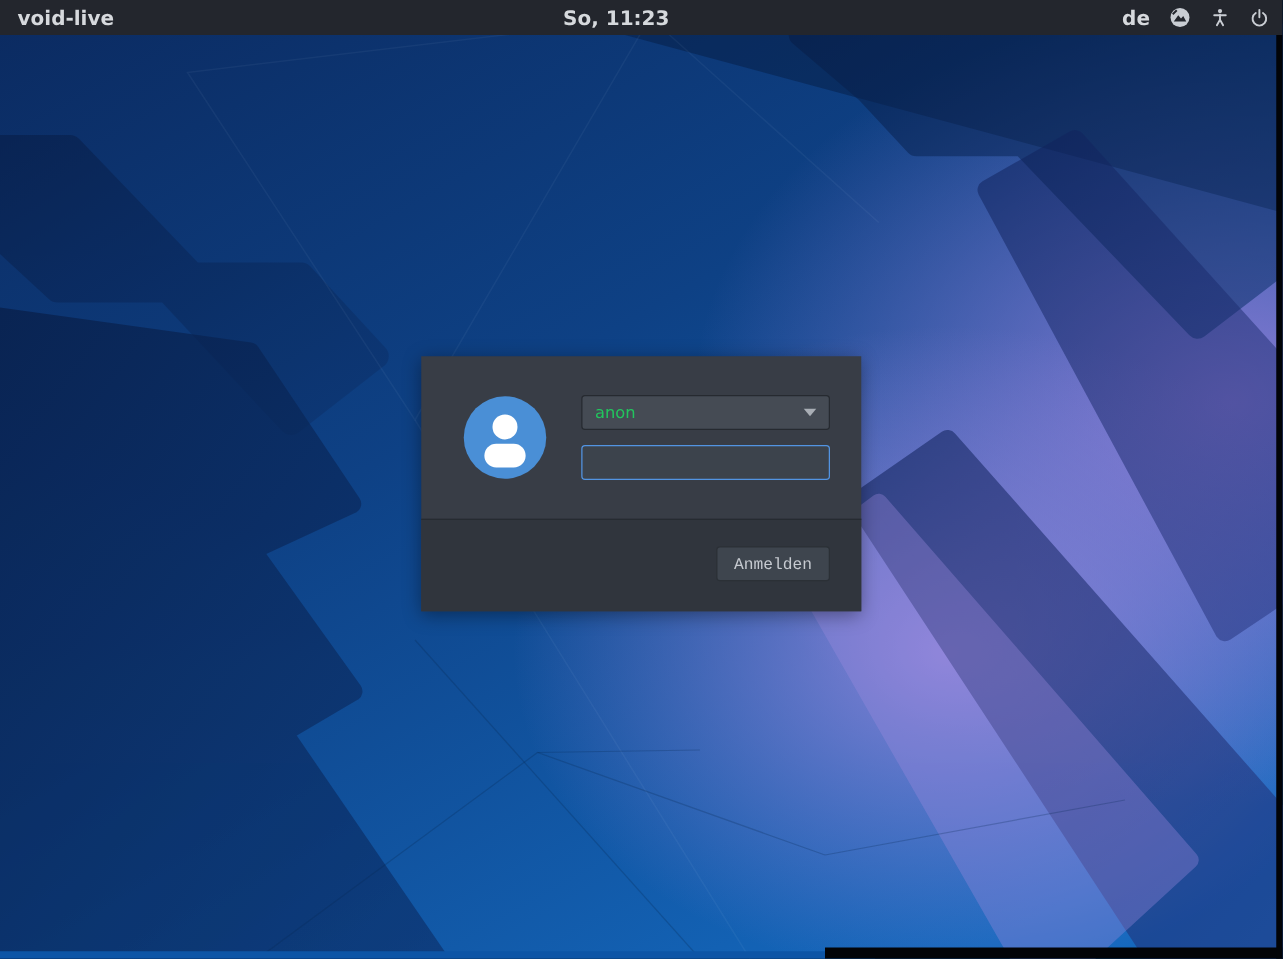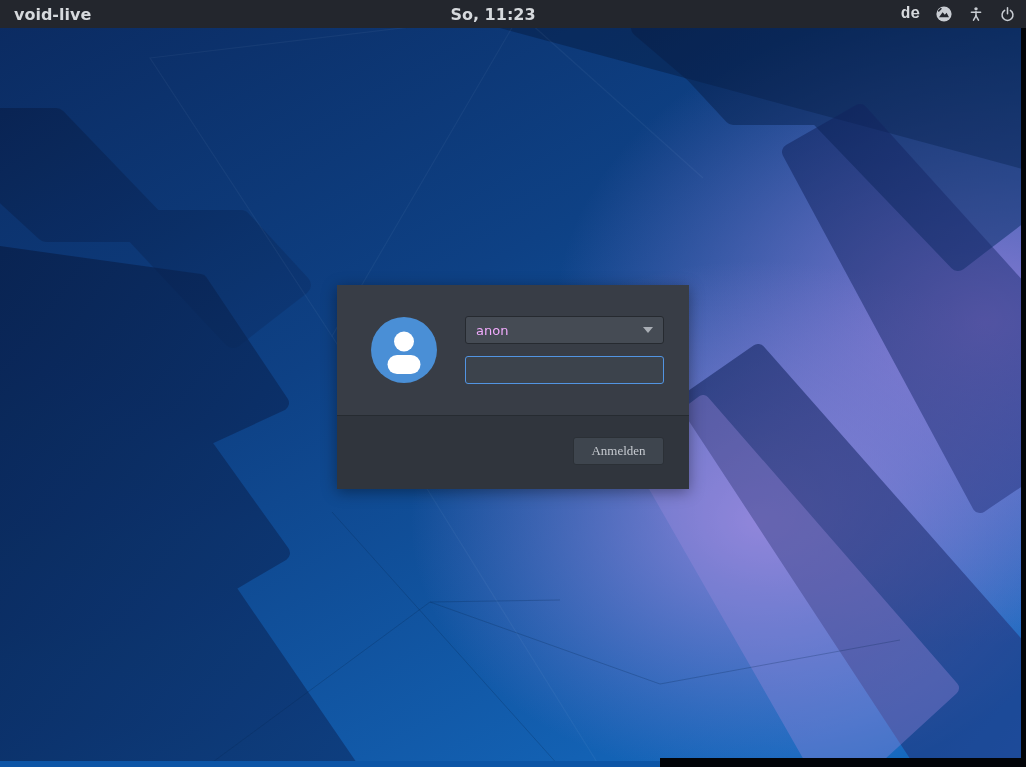--- a/index.html
+++ b/index.html
@@ -16,60 +16,60 @@
     background:#23262d;color:#d6d9dd;
     display:flex;align-items:center;
     padding:0 10px;box-sizing:border-box;
     font-size:16px;font-weight:bold;z-index:6;
   }
   .panel-left{padding-left:4px;}
   .panel-clock{
     position:absolute;left:calc(50% - 20px);transform:translateX(-50%);
     white-space:nowrap;
   }
-  .panel-right{margin-left:auto;display:flex;align-items:center;gap:15px;font-family:Liberation Mono, monospace;}
+  .panel-right{margin-left:auto;display:flex;align-items:center;gap:15px;}
   .panel-right .kbd{cursor:default;}
   .picon{display:flex;align-items:center;justify-content:center;cursor:default;}
 
   
   .login-dialog{
     position:absolute;left:337px;top:285px;width:352px;height:204px;
     background:#383d46;z-index:5;
     box-shadow:0 3px 14px rgba(0,0,0,.38);
   }
   .dialog-body{
     height:130px;display:flex;align-items:center;
     padding-left:33px;box-sizing:border-box;
   }
   .avatar{width:68px;height:68px;flex:0 0 auto;}
   .fields{margin-left:27px;width:199px;}
   .user-combo{
     height:28px;background:#454b54;border:1px solid #262a30;border-radius:3px;
     display:flex;align-items:center;padding:0 10px;box-sizing:border-box;
-    color:#f0abfc;font-size:13px;cursor:default;
+    color:#22c55e;font-size:13px;cursor:default;
   }
   .combo-arrow{
     margin-left:auto;width:0;height:0;
     border-left:5px solid transparent;border-right:5px solid transparent;
     border-top:6px solid #a9aeb5;
   }
   .password-input{
     margin-top:12px;width:100%;height:28px;
     background:#3c434c;border:1px solid #5294e2;border-radius:3px;
     box-sizing:border-box;color:#d3d6da;padding:0 8px;font-size:13px;
     font-family:inherit;outline:none;display:block;
   }
   .dialog-footer{
     height:74px;background:#30353d;border-top:1px solid #262b31;
     box-sizing:border-box;position:relative;
   }
   .login-button{
     position:absolute;right:25px;top:21px;width:91px;height:28px;
     background:#3e454e;border:1px solid #2b3036;border-radius:3px;
-    color:#c6cad0;font-size:13px;font-family:Liberation Serif, serif;cursor:default;
+    color:#c6cad0;font-size:13px;font-family:Liberation Mono, monospace;cursor:default;
   }
 </style>
 </head>
 <body>
 
 <svg class="wallpaper" viewBox="0 0 1026 767" preserveAspectRatio="none">
   <defs>
     <linearGradient id="bg" x1="0" y1="0" x2="0.75" y2="1">
       <stop offset="0" stop-color="#0b2a60"></stop>
       <stop offset="0.45" stop-color="#0e4185"></stop>

